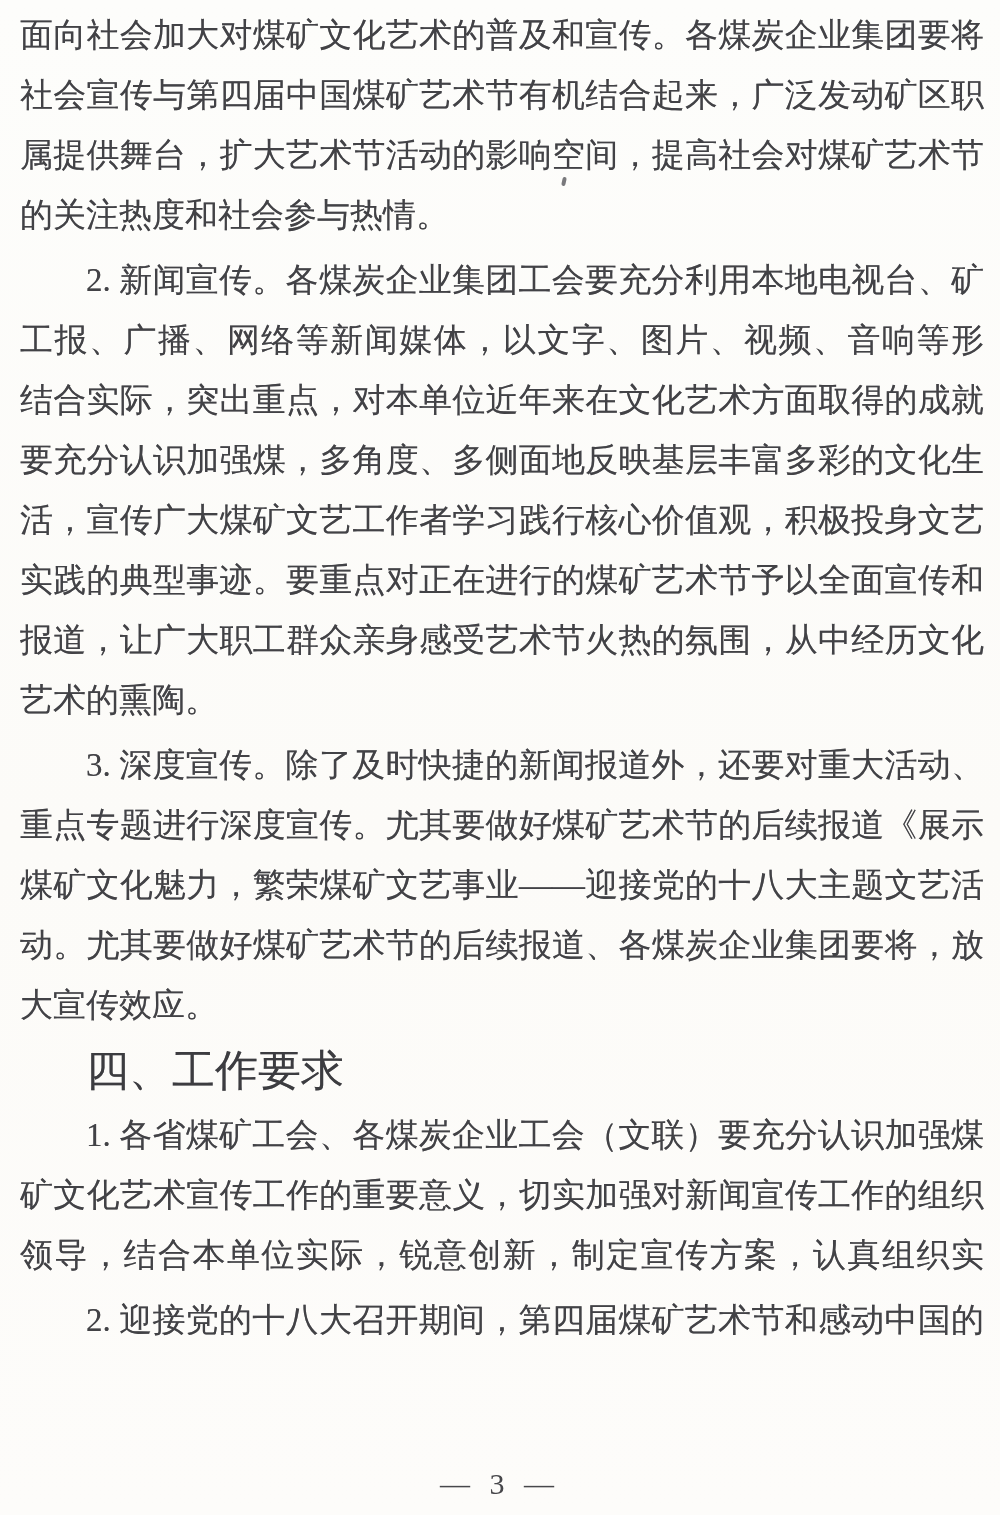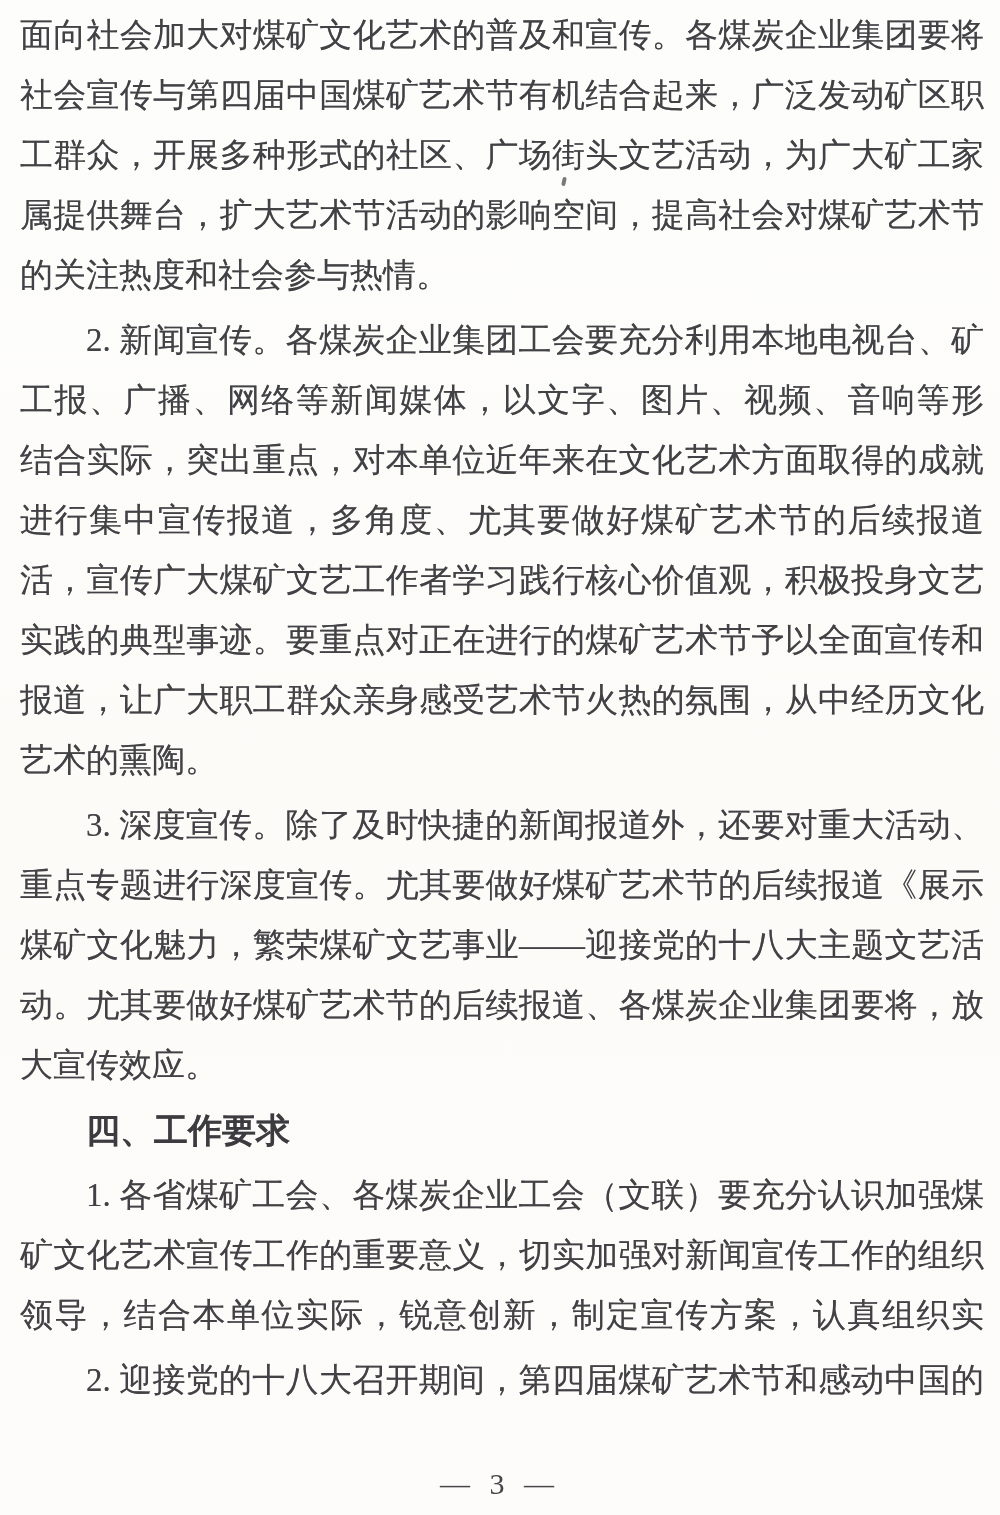--- a/index.html
+++ b/index.html
@@ -35,22 +35,22 @@
     text-justify: inter-character;
   }
   .line.indent {
     text-indent: 66px;
   }
   .line.para-start {
     margin-top: 5px;
   }
   .line.heading {
     font-family: "Liberation Sans", "DejaVu Sans", sans-serif;
-    font-weight: 700;
-    font-size: 34px;
+    font-weight: 400;
+    font-size: 43px;
     color: #3c3c40;
   }
   .footer {
     position: absolute;
     left: 0;
     right: 0;
     bottom: 14px;
     text-align: center;
     font-size: 30px;
     letter-spacing: 6px;
@@ -69,27 +69,26 @@
   }
 </style>
 </head>
 <body>
 
 <div class="page">
   <div class="lines">
 
   <div class="line fill">面向社会加大对煤矿文化艺术的普及和宣传。各煤炭企业集团要将</div>
       <div class="line fill">社会宣传与第四届中国煤矿艺术节有机结合起来，广泛发动矿区职</div>
-      <div class="line fill">工群众，开展多种形式的社区、广场街头文艺活动，为广大矿工家</div>
       <div class="line fill">属提供舞台，扩大艺术节活动的影响空间，提高社会对煤矿艺术节</div>
       <div class="line">的关注热度和社会参与热情。</div>
       <div class="line indent fill para-start">2. 新闻宣传。各煤炭企业集团工会要充分利用本地电视台、矿</div>
       <div class="line fill">工报、广播、网络等新闻媒体，以文字、图片、视频、音响等形式，</div>
       <div class="line fill">结合实际，突出重点，对本单位近年来在文化艺术方面取得的成就</div>
-      <div class="line fill">进行集中宣传报道，多角度、尤其要做好煤矿艺术节的后续报道</div>
+      <div class="line fill">要充分认识加强煤，多角度、多侧面地反映基层丰富多彩的文化生</div>
       <div class="line fill">活，宣传广大煤矿文艺工作者学习践行核心价值观，积极投身文艺</div>
       <div class="line fill">实践的典型事迹。要重点对正在进行的煤矿艺术节予以全面宣传和</div>
       <div class="line fill">报道，让广大职工群众亲身感受艺术节火热的氛围，从中经历文化</div>
       <div class="line">艺术的熏陶。</div>
       <div class="line indent fill para-start">3. 深度宣传。除了及时快捷的新闻报道外，还要对重大活动、</div>
       <div class="line fill">重点专题进行深度宣传。尤其要做好煤矿艺术节的后续报道《展示</div>
       <div class="line fill">煤矿文化魅力，繁荣煤矿文艺事业——迎接党的十八大主题文艺活</div>
       <div class="line fill">动。尤其要做好煤矿艺术节的后续报道、各煤炭企业集团要将，放</div>
       <div class="line">大宣传效应。</div>
       <div class="line indent heading para-start">四、工作要求</div>

